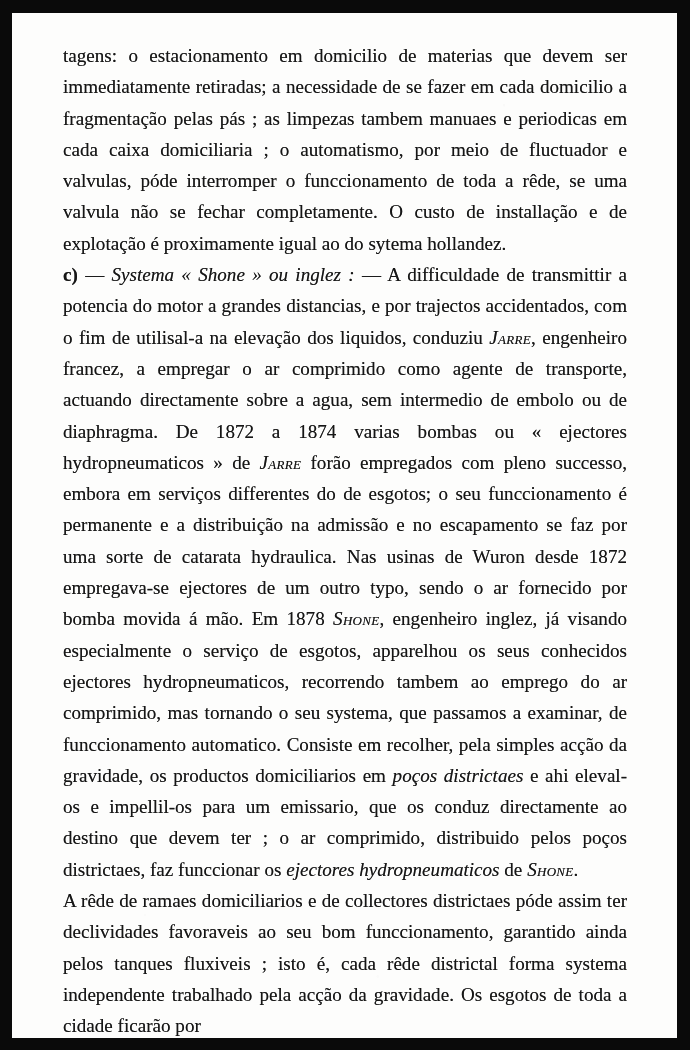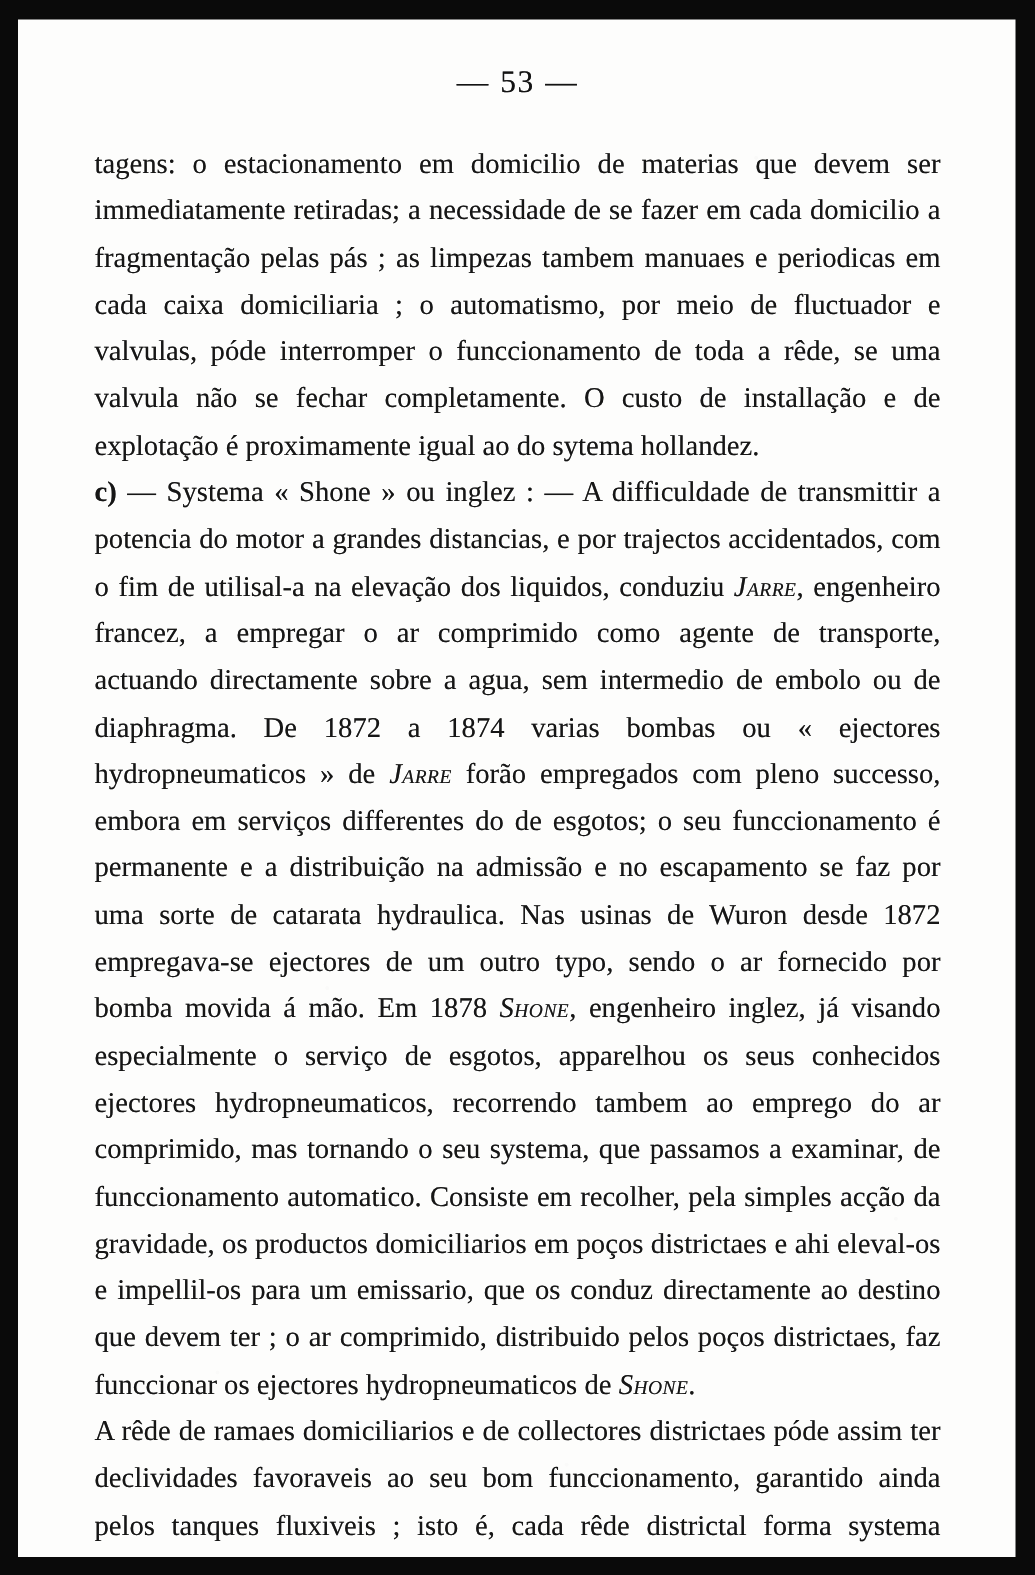--- a/index.html
+++ b/index.html
@@ -84,20 +84,21 @@
     hyphens: none;
   }
   .text-body p {
     margin: 0;
     text-indent: 0;
   }
   .para-indent {
     text-indent: 34px;
   }
   .it {
+    font-style: italic;
   }
   .bd {
     font-weight: bold;
   }
   .sc {
     font-variant: small-caps;
     letter-spacing: 0.3px;
     font-style: italic;
   }
   
@@ -107,23 +108,20 @@
 </style>
 </head>
 <body>
 
 <div class="scan-frame">
   <div class="page-sheet">
     <div class="paper-noise"></div>
 
     <div class="page-inner">
 
-      <div class="page-folio">
-        <span class="rule">—</span><span>53</span><span class="rule">—</span>
-      </div>
 
       <div class="text-body">
         <p><span>tagens: o estacionamento em domicilio de materias que devem ser immediatamente retiradas; a necessidade de se fazer em cada domicilio a fragmentação pelas pás ; as limpezas tambem manuaes e periodicas em cada caixa domiciliaria ; o automatismo, por meio de fluctuador e valvulas, póde interromper o funccionamento de toda a rêde, se uma valvula não se fechar completamente. O custo de installação e de explotação é proximamente igual ao do sytema hollandez.</span></p>
         <p class="para-indent"><span class="bd">c)</span><span> — </span><span class="it">Systema « Shone » ou inglez :</span><span> — A difficuldade de transmittir a potencia do motor a grandes distancias, e por trajectos accidentados, com o fim de utilisal-a na elevação dos liquidos, conduziu </span><span class="sc">Jarre</span><span>, engenheiro francez, a empregar o ar comprimido como agente de transporte, actuando directamente sobre a agua, sem intermedio de embolo ou de diaphragma. De 1872 a 1874 varias bombas ou « ejectores hydropneumaticos » de </span><span class="sc">Jarre</span><span> forão empregados com pleno successo, embora em serviços differentes do de esgotos; o seu funccionamento é permanente e a distribuição na admissão e no escapamento se faz por uma sorte de catarata hydraulica. Nas usinas de Wuron desde 1872 empregava-se ejectores de um outro typo, sendo o ar fornecido por bomba movida á mão. Em 1878 </span><span class="sc">Shone</span><span>, engenheiro inglez, já visando especialmente o serviço de esgotos, apparelhou os seus conhecidos ejectores hydropneumaticos, recorrendo tambem ao emprego do ar comprimido, mas tornando o seu systema, que passamos a examinar, de funccionamento automatico. Consiste em recolher, pela simples acção da gravidade, os productos domiciliarios em </span><span class="it">poços districtaes</span><span> e ahi eleval-os e impellil-os para um emissario, que os conduz directamente ao destino que devem ter ; o ar comprimido, distribuido pelos poços districtaes, faz funccionar os </span><span class="it">ejectores hydropneumaticos</span><span> de </span><span class="sc">Shone</span><span>.</span></p>
         <p><span>A rêde de ramaes domiciliarios e de collectores districtaes póde assim ter declividades favoraveis ao seu bom funccionamento, garantido ainda pelos tanques fluxiveis ; isto é, cada rêde districtal forma systema independente trabalhado pela acção da gravidade. Os esgotos de toda a cidade ficarão por</span></p>
       </div>
 
     </div>
   </div>
 </div>

